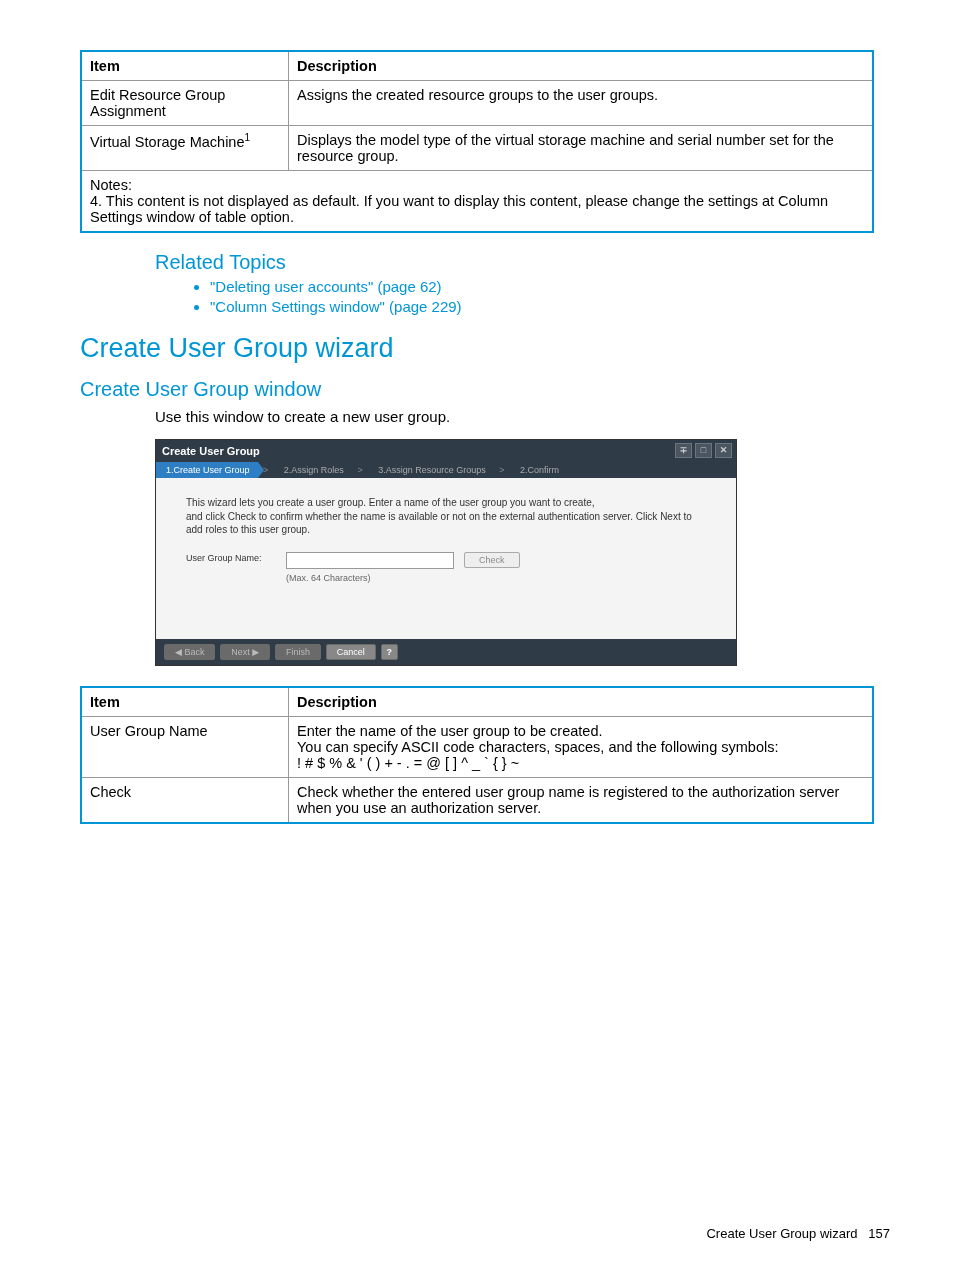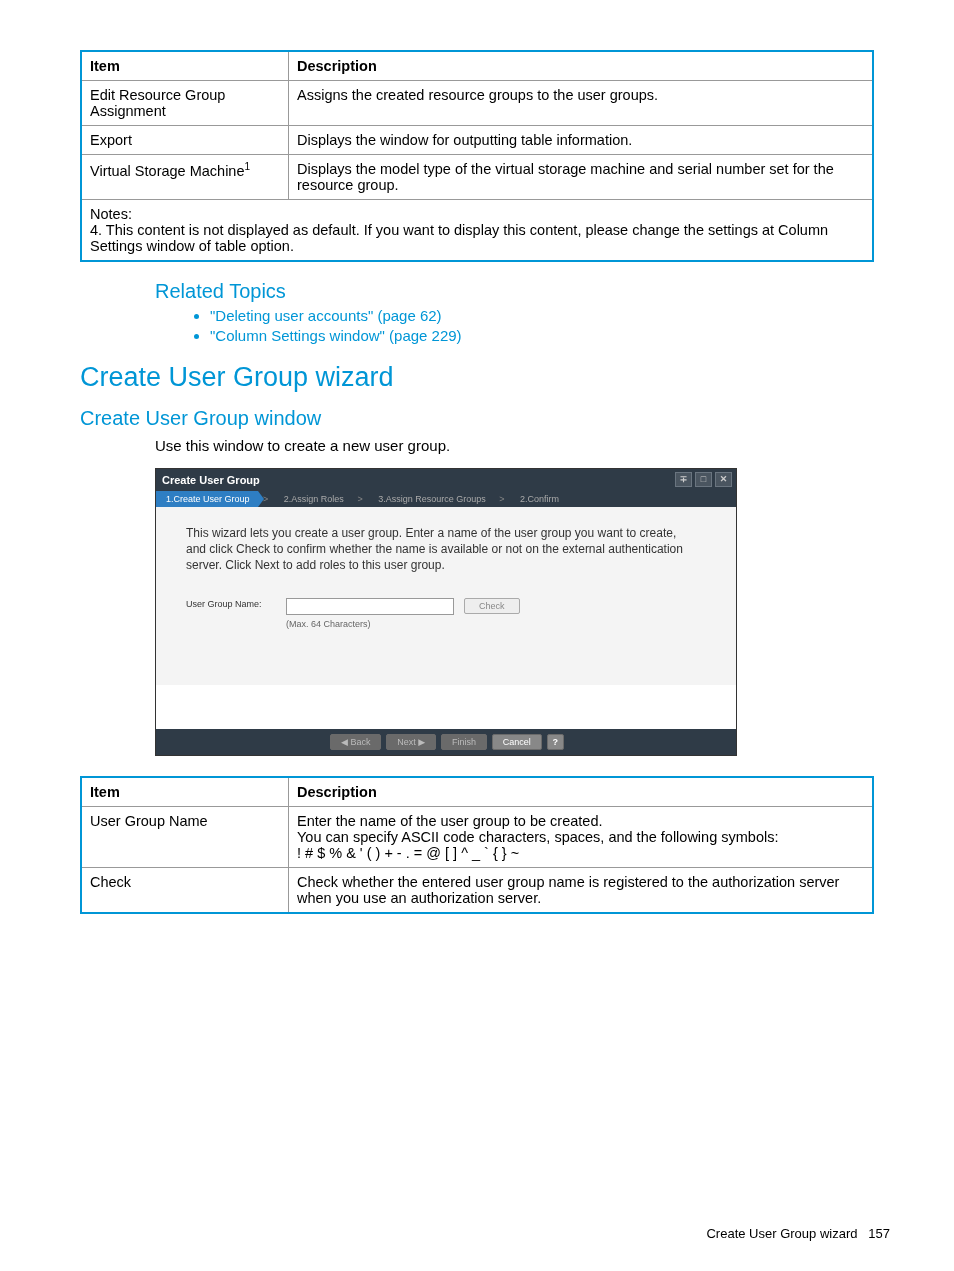--- a/index.html
+++ b/index.html
@@ -133,22 +133,22 @@
     color: #888;
     padding: 0 3px;
   }
   .wizard-body {
     background: #f4f4f4;
     padding: 18px 30px 55px 30px;
     color: #333;
     line-height: 1.35;
   }
   .wizard-desc {
-    font-size: 12px;
-    margin-bottom: 24px;
+    font-size: 10px;
+    margin-bottom: 15px;
   }
   .wizard-form-row {
     display: flex;
     align-items: flex-start;
     gap: 10px;
   }
   .wizard-form-row label {
     font-size: 9px;
     width: 90px;
   }
@@ -169,22 +169,21 @@
   }
   .wizard-hint {
     font-size: 9px;
     color: #666;
     margin-left: 100px;
     margin-top: 3px;
   }
   .wizard-footer {
     background: #2f3b47;
     padding: 5px 6px;
-    text-align: center;
-    margin-top: 44px;
+    text-align: left;
   }
   .wizard-footer .fbtn {
     display: inline-block;
     font-size: 9px;
     padding: 2px 10px;
     border-radius: 2px;
     margin-left: 2px;
     border: 1px solid #6a6a6a;
   }
   .wizard-footer .fbtn.disabled {
@@ -216,24 +215,20 @@
   <thead>
     <tr>
       <th class="col-item">Item</th>
       <th>Description</th>
     </tr>
   </thead>
   <tbody>
     <tr>
       <td>Edit Resource Group Assignment</td>
       <td>Assigns the created resource groups to the user groups.</td>
-    </tr>
-    <tr>
-      <td>Export</td>
-      <td>Displays the window for outputting table information.</td>
     </tr>
     <tr>
       <td><span>Virtual Storage Machine</span><sup>1</sup></td>
       <td>Displays the model type of the virtual storage machine and serial number set for the resource group.</td>
     </tr>
     <tr class="notes-row">
       <td colspan="2">
         <div>Notes:</div>
         <div>4. This content is not displayed as default. If you want to display this content, please change the settings at Column Settings window of table option.</div>
       </td>

